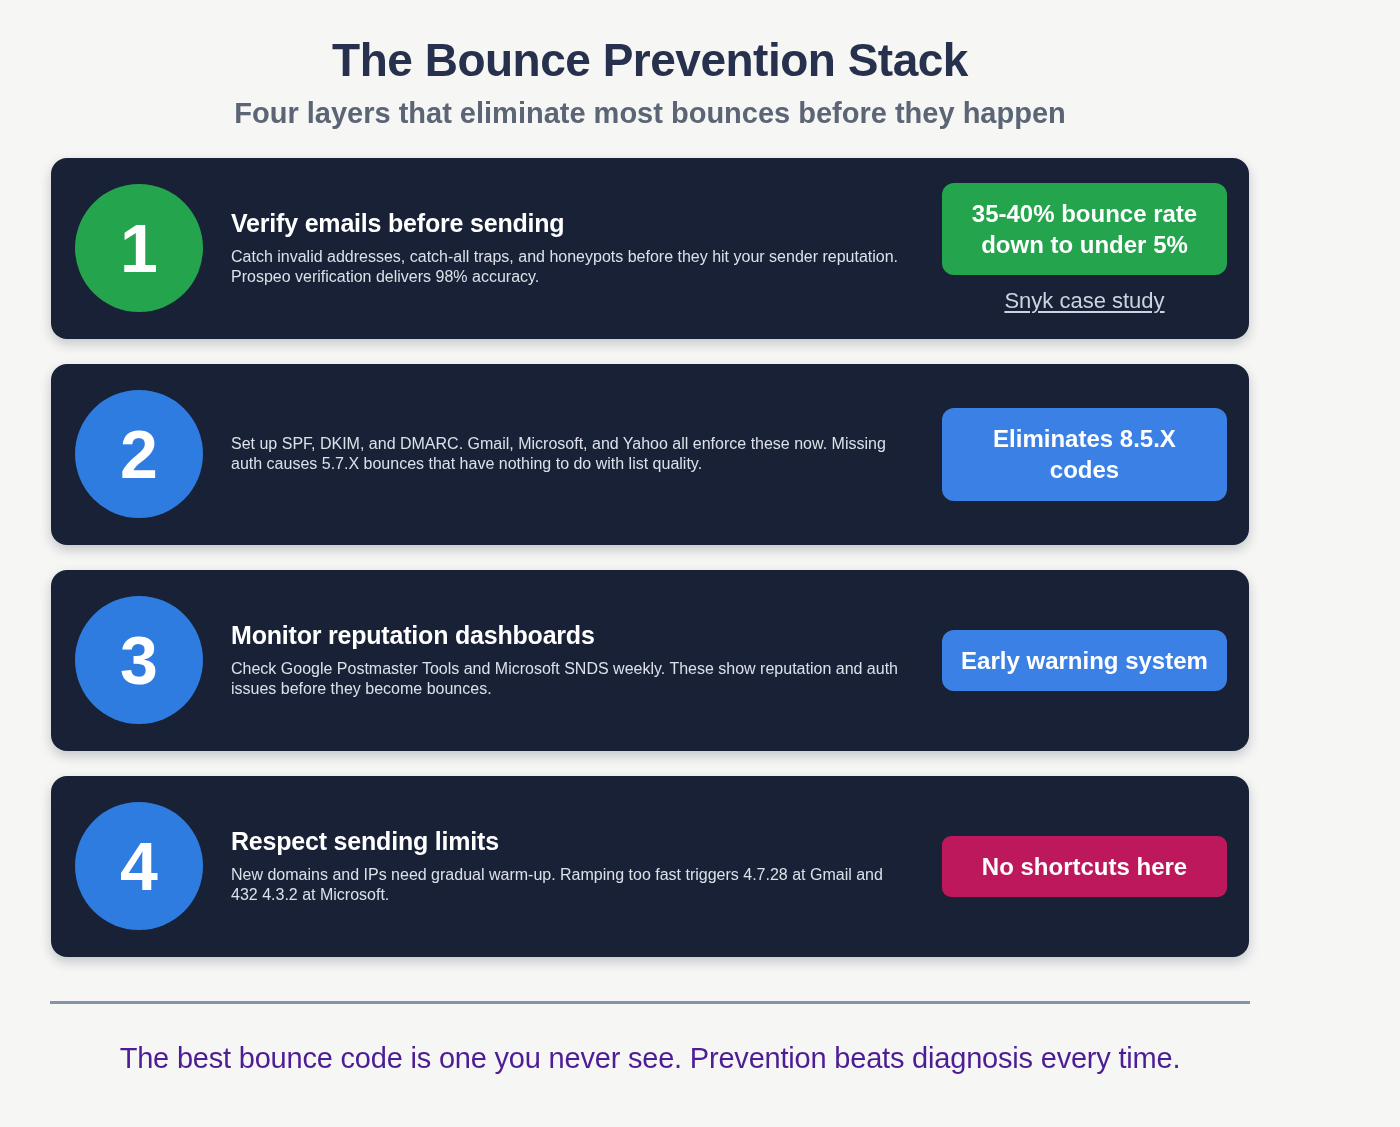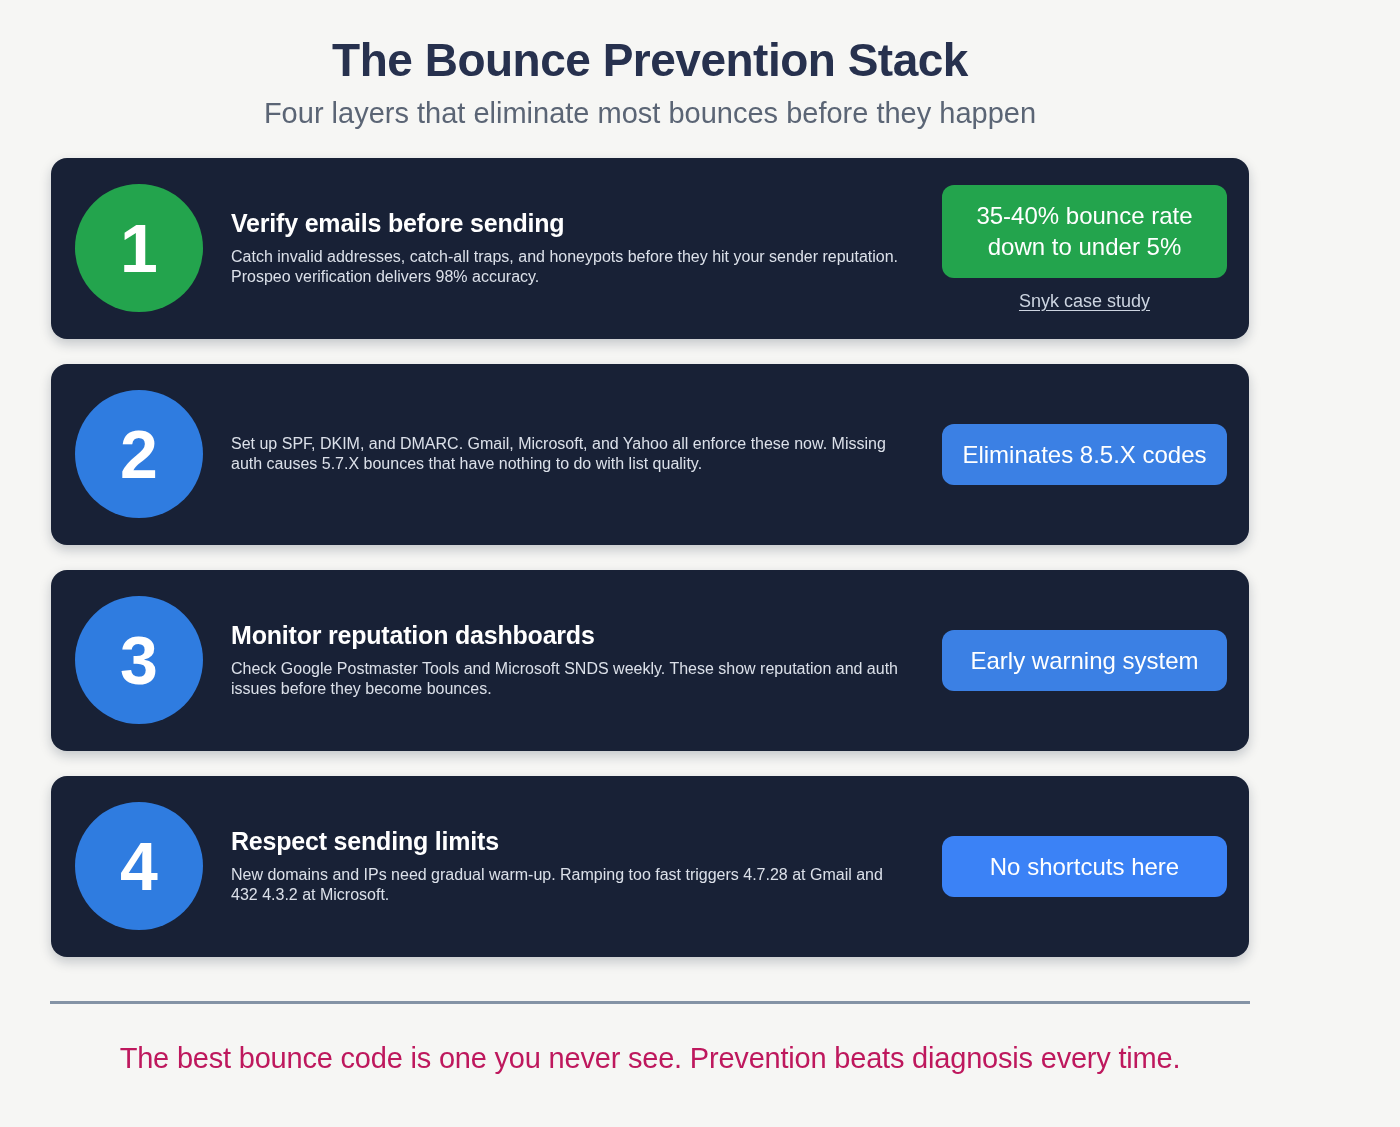--- a/index.html
+++ b/index.html
@@ -18,21 +18,21 @@
   .title {
     font-size: 46px;
     font-weight: 800;
     letter-spacing: -0.5px;
     color: #27314e;
     line-height: 1.15;
   }
   .subtitle {
     margin-top: 10px;
     font-size: 29px;
-    font-weight: 400;
+    font-weight: 700;
     color: #5b6575;
   }
 
   
   .cards {
     width: 1198px;
     margin: 28px auto 0 auto;
     display: flex;
     flex-direction: column;
     gap: 25px;
@@ -84,45 +84,45 @@
     flex-direction: column;
     align-items: center;
   }
   .badge {
     width: 100%;
     border-radius: 12px;
     padding: 15px 18px;
     text-align: center;
     color: #ffffff;
     font-size: 24px;
-    font-weight: 400;
+    font-weight: 700;
     line-height: 1.3;
   }
   .badge-link {
     margin-top: 13px;
-    font-size: 18px;
+    font-size: 22px;
     color: #ccd4e0;
     text-decoration: underline;
     text-underline-offset: 3px;
     cursor: pointer;
   }
 
   
   .divider {
     width: 1200px;
     margin: 44px auto 0 auto;
     border: none;
     border-top: 3px solid #8493a5;
   }
   .footer-note {
     margin-top: 38px;
     text-align: center;
     font-size: 29px;
     font-weight: 500;
-    color: #be185d;
+    color: #4c1d95;
     letter-spacing: -0.2px;
   }
 </style>
 </head>
 <body>
 
 <div class="page">
 
   <div class="header">
     <div class="title">The Bounce Prevention Stack</div>
@@ -164,21 +164,21 @@
       </div>
     </div>
 
     <div class="card">
       <div class="num-circle" style="background-color: rgb(47, 124, 224);">4</div>
       <div class="card-content">
         <div class="card-title">Respect sending limits</div>
         <div class="card-desc">New domains and IPs need gradual warm-up. Ramping too fast triggers 4.7.28 at Gmail and 432 4.3.2 at Microsoft.</div>
       </div>
       <div class="badge-col">
-        <div class="badge" style="background-color: #3b82f6;">No shortcuts here</div>
+        <div class="badge" style="background-color: #be185d; border-radius: 9px;">No shortcuts here</div>
       </div>
     </div>
 
   </div>
 
   <hr class="divider">
   <div class="footer-note">The best bounce code is one you never see. Prevention beats diagnosis every time.</div>
 
 </div>
 

